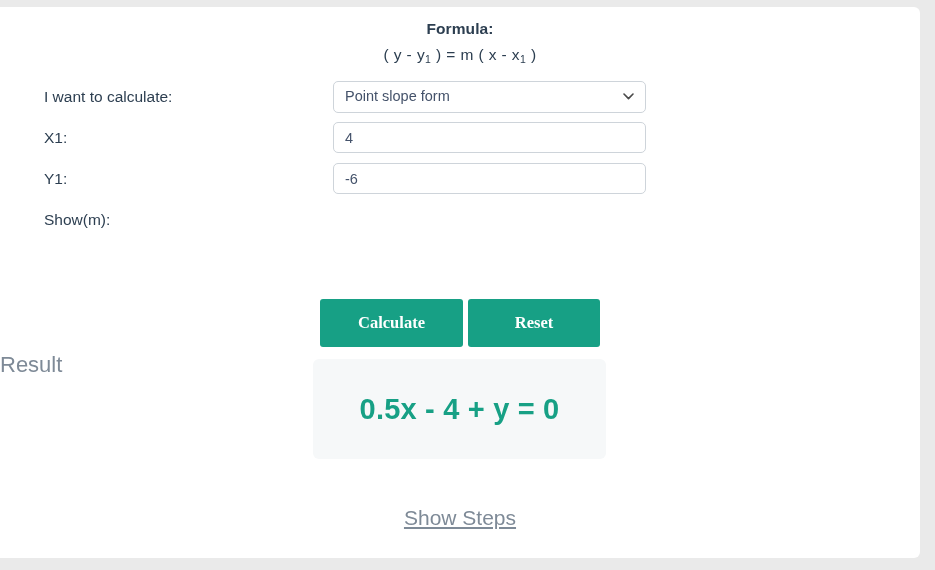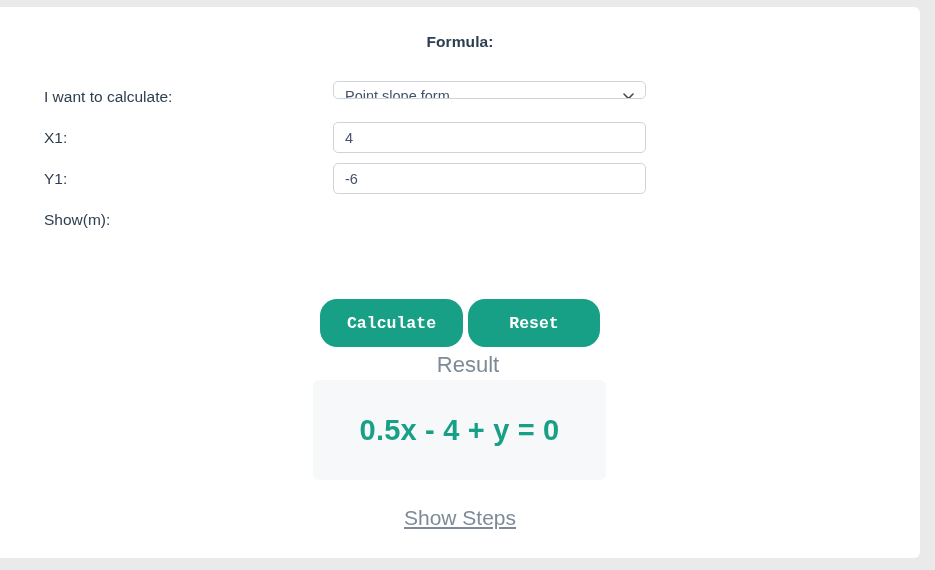--- a/index.html
+++ b/index.html
@@ -18,21 +18,21 @@
     left: 0;
     top: 7px;
     width: 920px;
     height: 551px;
     background: #ffffff;
     border-radius: 0 6px 6px 0;
     box-sizing: border-box;
   }
   .formula-block {
     text-align: center;
-    padding-top: 26px;
+    padding-top: 13px;
   }
   .formula-title {
     font-size: 15.5px;
     font-weight: bold;
     color: #2c3e50;
     letter-spacing: .1px;
   }
   .formula-expr {
     font-size: 15.5px;
     color: #2c3e50;
@@ -65,21 +65,21 @@
     white-space: nowrap;
   }
   .field-wrap {
     position: absolute;
     left: 333px;
     top: 6px;
     width: 313px;
   }
   .select-field {
     width: 100%;
-    height: 18px;
+    height: 32px;
     box-sizing: border-box;
     border: 1px solid #ced4da;
     border-radius: 5px;
     background: #ffffff;
     font-size: 14.5px;
     color: #44526a;
     padding: 0 30px 0 11px;
     line-height: 29px;
     position: relative;
     overflow: hidden;
@@ -111,50 +111,48 @@
     left: 0;
     top: 292px;
     width: 920px;
     text-align: center;
   }
   .btn {
     display: inline-block;
     background: #17a085;
     color: #ffffff;
     border: none;
-    border-radius: 17px;
+    border-radius: 3px;
     font-size: 16.5px;
     font-weight: bold;
-    font-family: Liberation Mono, monospace;
+    font-family: Liberation Serif, serif;
     cursor: pointer;
     vertical-align: top;
   }
   .btn-calculate {
     width: 143px;
     height: 48px;
     margin-right: 5px;
   }
   .btn-reset {
     width: 132px;
     height: 48px;
   }
   .result-label {
     position: absolute;
     left: 0;
     top: 345px;
     width: 920px;
-    text-align: center;
     font-size: 22px;
     color: #7e8a97;
-    margin-left: 8px;
   }
   .result-box {
     position: absolute;
     left: 313px;
-    top: 373px;
+    top: 352px;
     width: 293px;
     height: 100px;
     background: #f6f8f9;
     border-radius: 6px;
     display: flex;
     align-items: center;
     justify-content: center;
   }
   .result-value {
     font-size: 29px;
@@ -176,20 +174,21 @@
     cursor: pointer;
   }
 </style>
 </head>
 <body>
 
 <div class="page-card">
 
   <div class="formula-block">
     <div class="formula-title">Formula:</div>
+    <div class="formula-expr"><span>( y - y</span><sub>1</sub><span> ) = m ( x - x</span><sub>1</sub><span> )</span></div>
   </div>
 
   <div class="form-area">
 
     <div class="form-row">
       <div class="form-label">I want to calculate:</div>
       <div class="field-wrap">
         <div class="select-field">
           <span>Point slope form</span>
           <span class="chevron">

